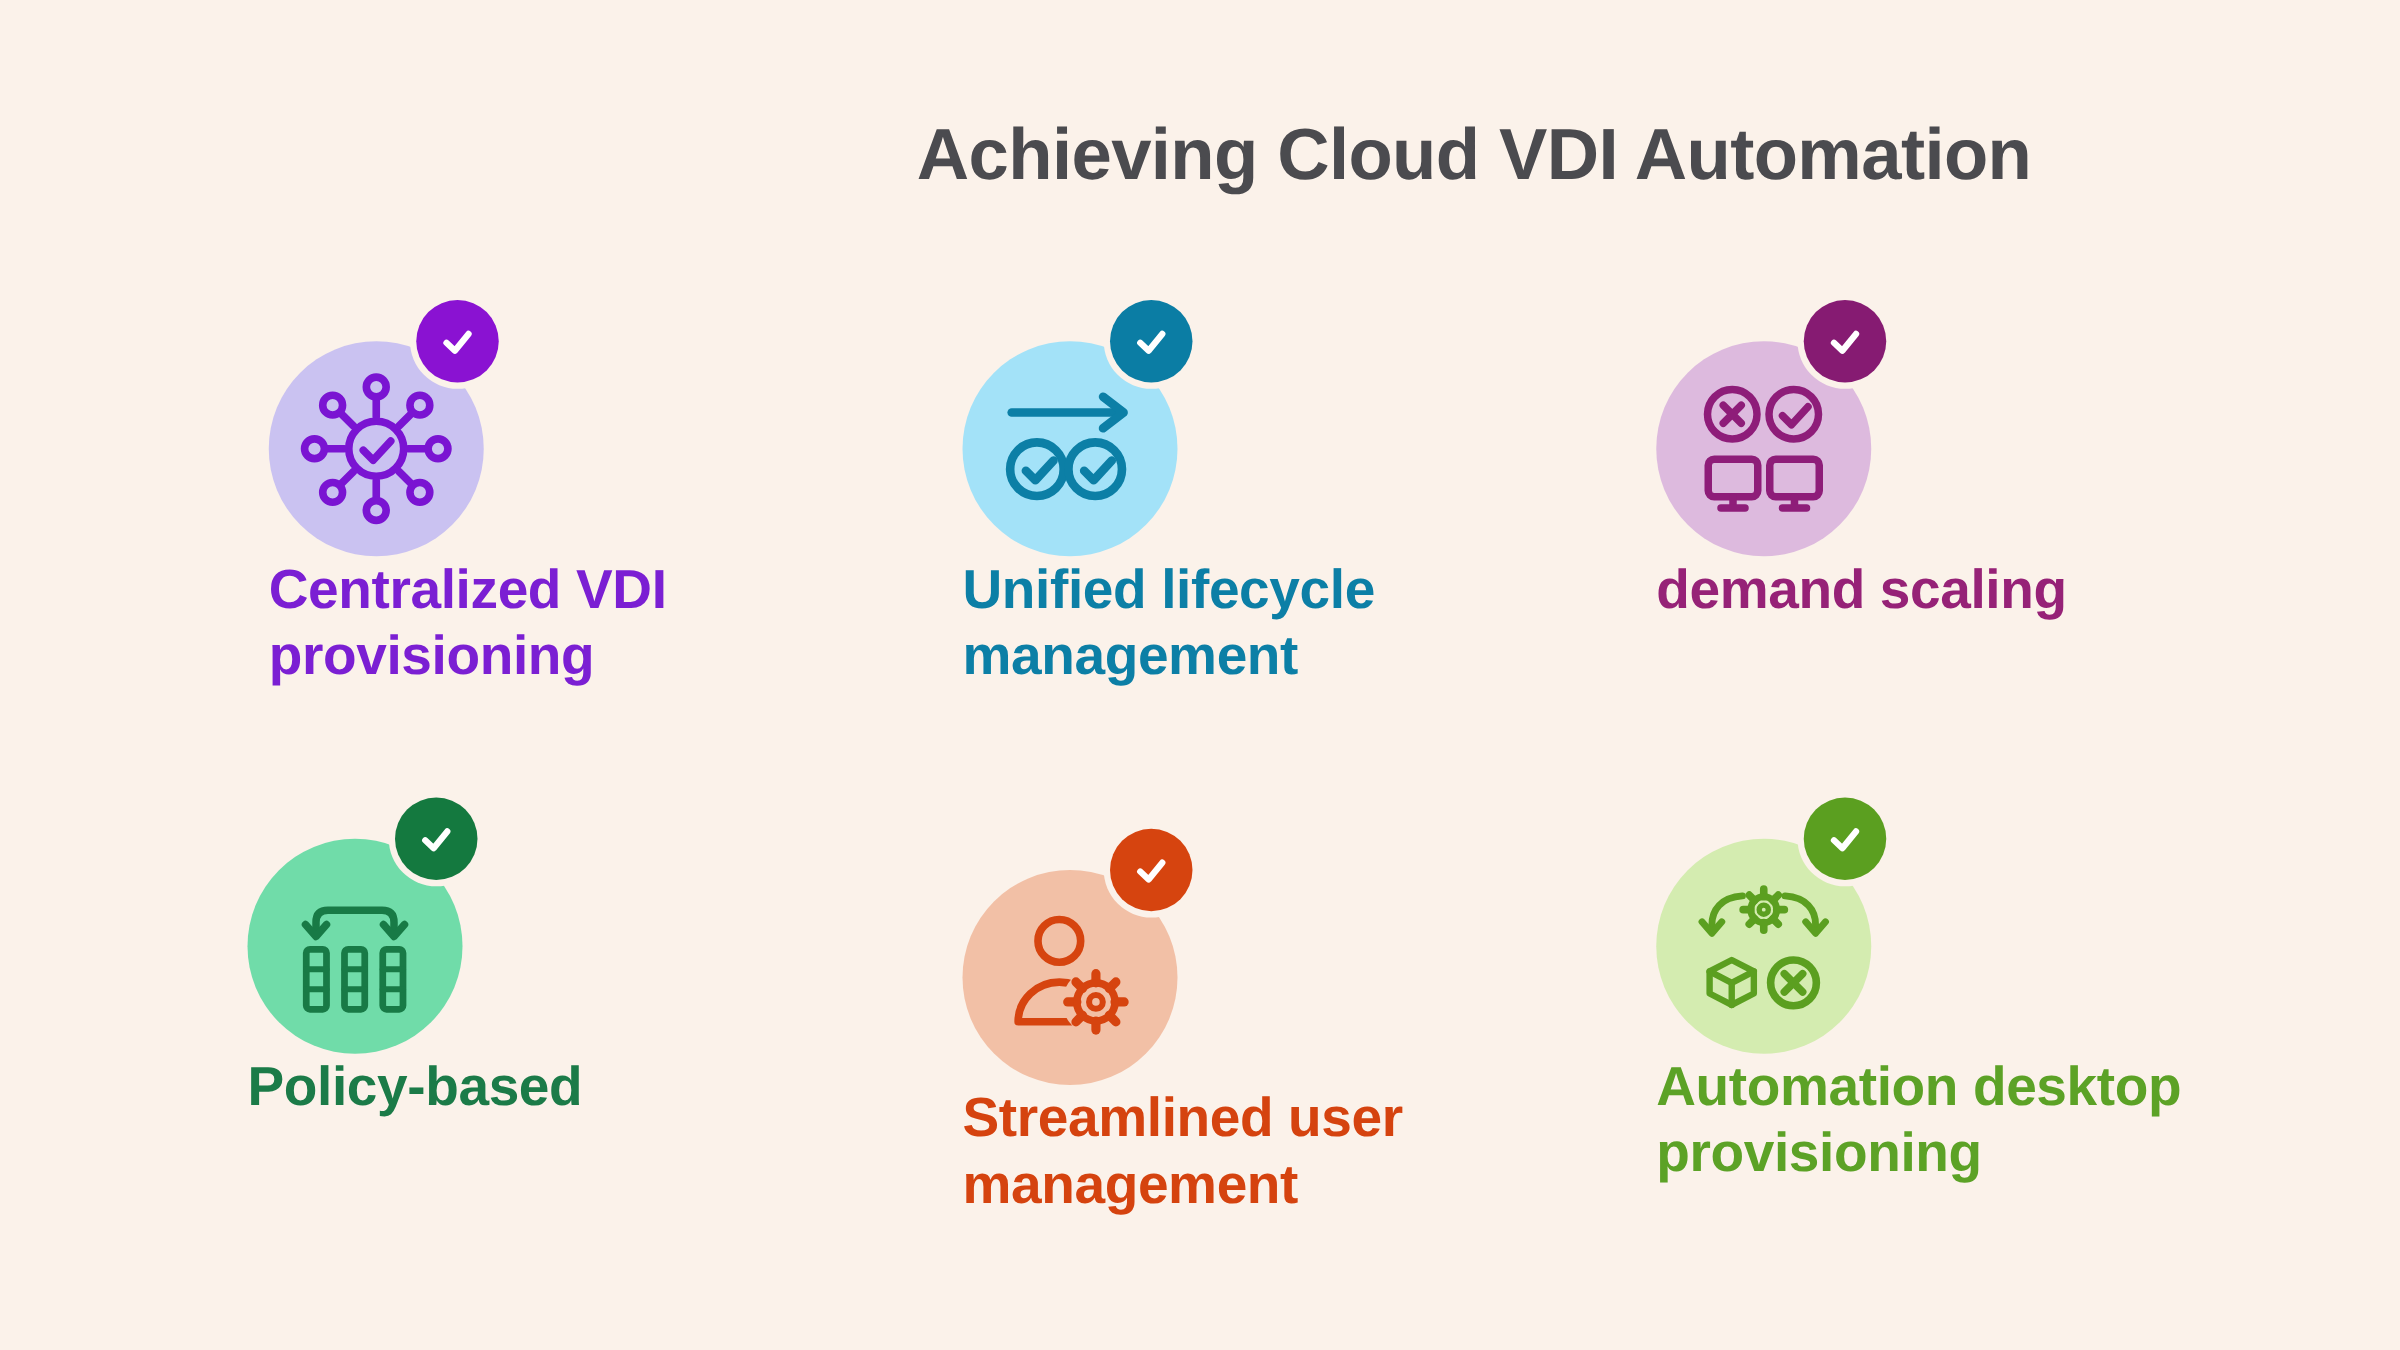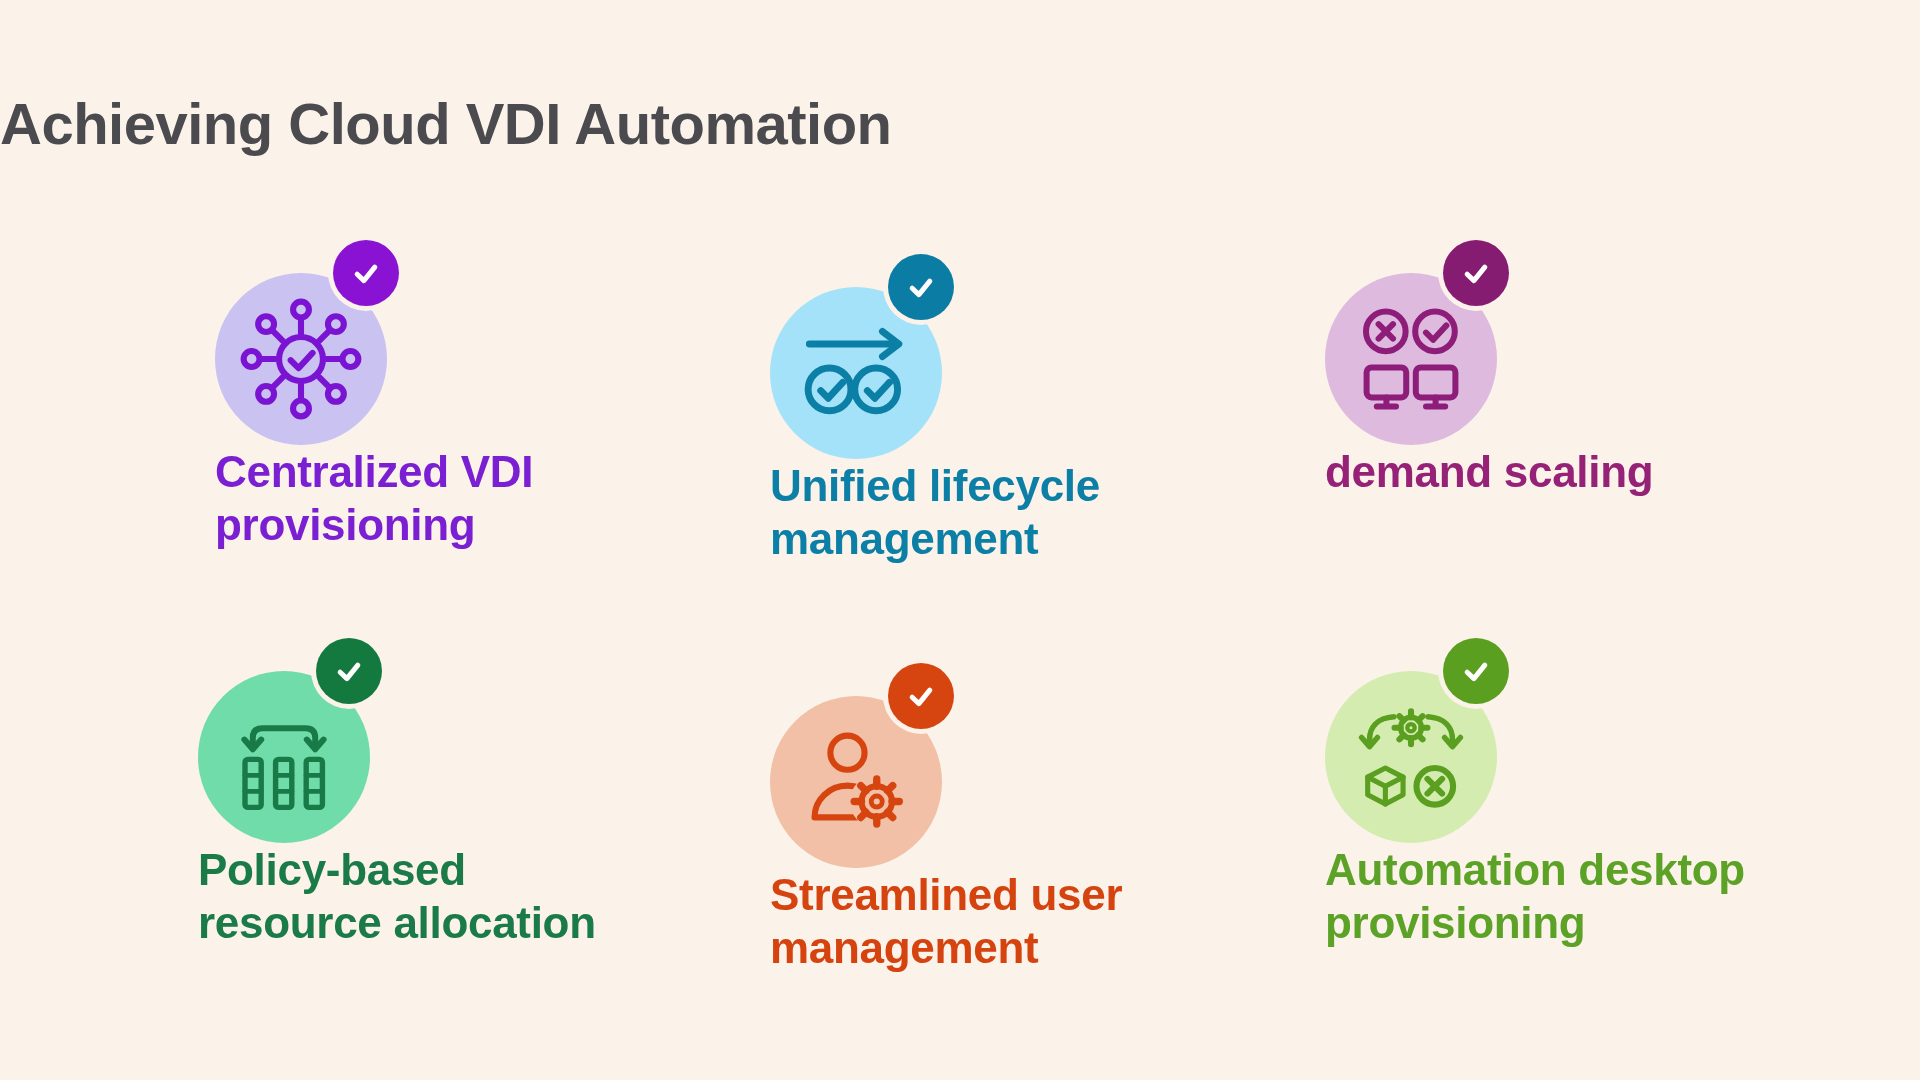--- a/index.html
+++ b/index.html
@@ -6,21 +6,21 @@
   *{ margin:0; padding:0; box-sizing:border-box; }
   html,body{ width:1920px; height:1080px; }
   body{
     background:var(--page-bg);
     font-family:"Liberation Sans", sans-serif;
     overflow:hidden;
   }
   .canvas{ position:relative; width:1920px; height:1080px; }
   .title{
     position:absolute; top:90px; left:0; width:1625px;
-    text-align:left; font-size:58px; font-weight:700;
+    text-align:right; font-size:58px; font-weight:700;
     letter-spacing:-0.5px; color:#4B4B4F;
   }
   .cell{ position:absolute; width:520px; }
   .icon-wrap{
     position:relative; width:172px; height:172px; border-radius:50%;
     background:var(--circle-bg); color:var(--icon-color);
     display:flex; align-items:center; justify-content:center;
   }
   .badge{
     position:absolute; left:118px; top:-33px; width:66px; height:66px;
@@ -68,21 +68,21 @@
           <path d="M29 53 L45 68 L71 36"></path>
         </svg>
       </div>
     </div>
     <div class="label">
       <div>Centralized VDI</div>
       <div>provisioning</div>
     </div>
   </div>
 
-  <div class="cell" style="left: 770px; top: 287px; --circle-bg: #A3E2F8; --icon-color: #0C7FA6; --badge-color: #0B7DA4; --label-color: #0C7FA6;">
+  <div class="cell" style="left: 770px; top: 273px; --circle-bg: #A3E2F8; --icon-color: #0C7FA6; --badge-color: #0B7DA4; --label-color: #0C7FA6;">
     <div class="icon-wrap">
       <svg width="126" height="126" viewBox="0 0 100 100" fill="none" stroke="currentColor" stroke-width="5.5" stroke-linecap="round" stroke-linejoin="round">
         <line x1="13" y1="27" x2="80" y2="27"></line>
         <path d="M71 17 L84 27 L71 37"></path>
         <circle cx="29" cy="63" r="17"></circle>
         <path d="M22 64 L28 70 L39.5 57.5"></path>
         <circle cx="66" cy="63" r="17"></circle>
         <path d="M59 64 L65 70 L76.5 57.5"></path>
       </svg>
       <div class="badge">
@@ -140,21 +140,20 @@
         <line x1="68.5" y1="78.6" x2="82" y2="78.6" stroke-width="4"></line>
       </svg>
       <div class="badge">
         <svg width="42" height="42" viewBox="0 0 100 100" fill="none" stroke="#FFFFFF" stroke-width="12" stroke-linecap="round" stroke-linejoin="round">
           <path d="M29 53 L45 68 L71 36"></path>
         </svg>
       </div>
     </div>
     <div class="label">
       <div>Policy-based</div>
-      <div>resource allocation</div>
     </div>
   </div>
 
   <div class="cell" style="left: 770px; top: 696px; --circle-bg: #F2C0A6; --icon-color: #D6440F; --badge-color: #D6440F; --label-color: #D5430F;">
     <div class="icon-wrap">
       <svg width="122" height="122" viewBox="0 0 100 100" fill="none" stroke="currentColor" stroke-width="5" stroke-linecap="round" stroke-linejoin="round">
         <path d="M16 79 A27 26 0 0 1 70 79 Z"></path>
         <circle cx="43" cy="26" r="14"></circle>
         <circle cx="67" cy="66" r="22" stroke="none" style="fill:var(--circle-bg)"></circle>
         <g stroke-width="6">

